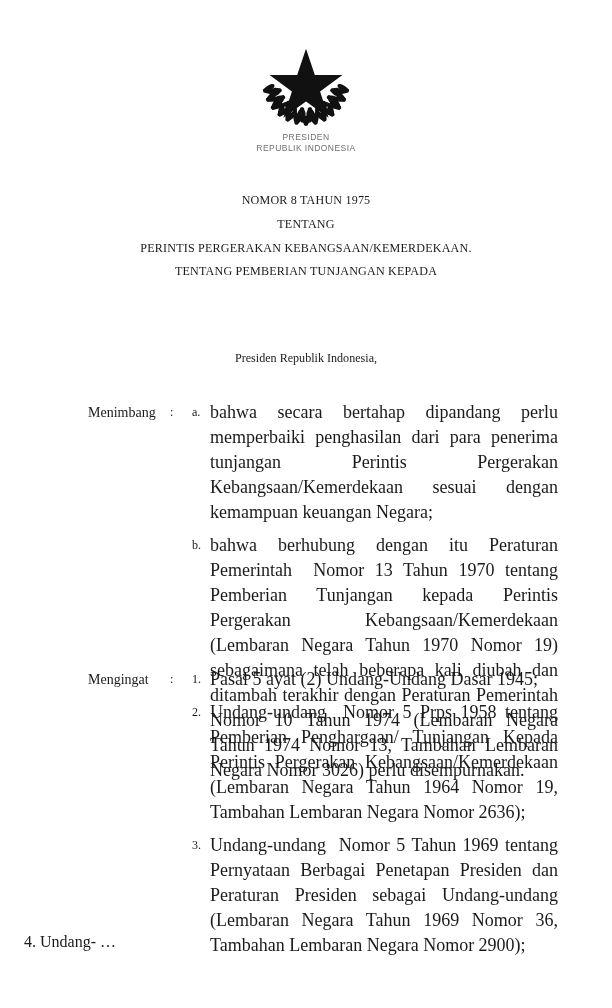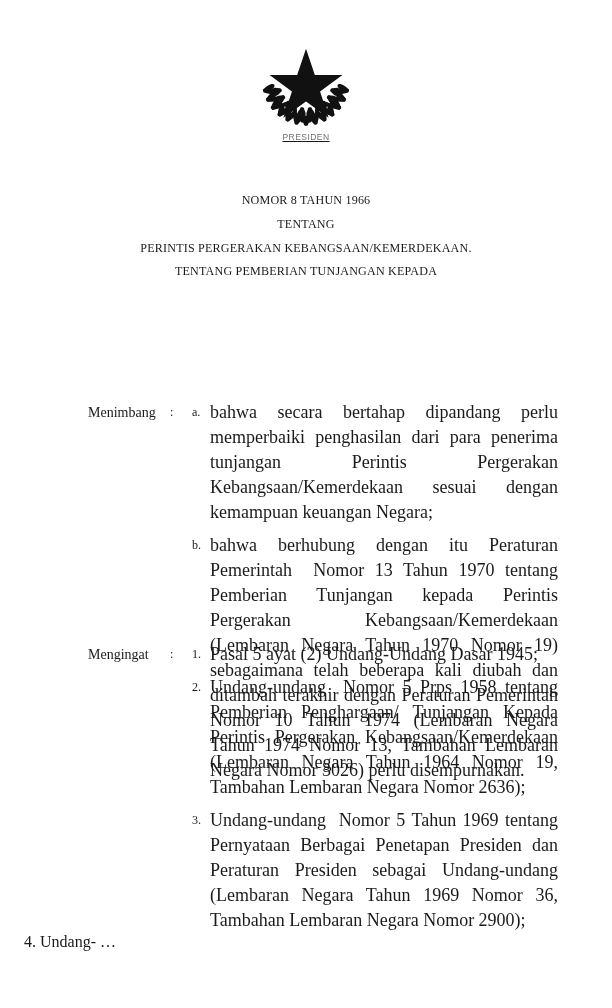--- a/index.html
+++ b/index.html
@@ -21,21 +21,20 @@
     margin: 0 auto;
   }
 
   
   .emblem-block {
     position: absolute;
     top: 34px;
     left: 0;
     width: 612px;
     text-align: center;
-    text-decoration: underline;
   }
   .emblem-svg {
     display: block;
     margin: 0 auto;
     width: 92px;
     height: 92px;
   }
   .emblem-caption {
     margin-top: 6px;
     font-family: "Liberation Sans", "DejaVu Sans", sans-serif;
@@ -73,21 +72,21 @@
     line-height: 20px;
   }
 
   
   .clause {
     position: absolute;
     left: 88px;
     width: 470px;
   }
   .clause-menimbang { top: 400px; }
-  .clause-mengingat { top: 642px; font-family: Liberation Serif, serif; }
+  .clause-mengingat { top: 667px; font-family: Liberation Serif, serif; }
 
   .clause-row {
     display: flex;
     align-items: flex-start;
   }
   .clause-label {
     flex: 0 0 82px;
     font-size: 14px;
     line-height: 25px;
   }
@@ -295,30 +294,32 @@
             <ellipse cx="-5" cy="41" rx="2" ry="3.6" transform="rotate(-25 -5 41)"></ellipse>
             <ellipse cx="5" cy="41" rx="2" ry="3.6" transform="rotate(25 5 41)"></ellipse>
           </g>
         </g>
 
         <polygon points="50,16 59.6,44.6 89.6,44.6 65.3,62.4 74.6,91 50,73.4 25.4,91 34.7,62.4 10.4,44.6 40.4,44.6"></polygon>
       </g>
     </svg>
     <div class="emblem-caption">
       <div>PRESIDEN</div>
+      <div>REPUBLIK INDONESIA</div>
     </div>
   </div>
 
   <div class="title-block">
-    <div class="title-line">NOMOR  8 TAHUN 1966</div>
+    <div class="title-line">NOMOR  8 TAHUN 1975</div>
     <div class="title-line">TENTANG</div>
     <div class="title-line">PERINTIS PERGERAKAN KEBANGSAAN/KEMERDEKAAN.</div>
     <div class="title-line">TENTANG PEMBERIAN TUNJANGAN KEPADA</div>
   </div>
 
+  <div class="salutation">Presiden Republik Indonesia,</div>
 
   <div class="clause clause-menimbang">
     <div class="clause-row">
       <div class="clause-label">Menimbang</div>
       <div class="clause-colon">:</div>
       <div class="clause-items">
         <div class="item">
           <div class="item-marker">a.</div>
           <div class="item-text">bahwa secara bertahap dipandang perlu memperbaiki penghasilan dari para penerima tunjangan Perintis Pergerakan Kebangsaan/Kemerdekaan sesuai dengan kemampuan keuangan Negara;</div>
         </div>

